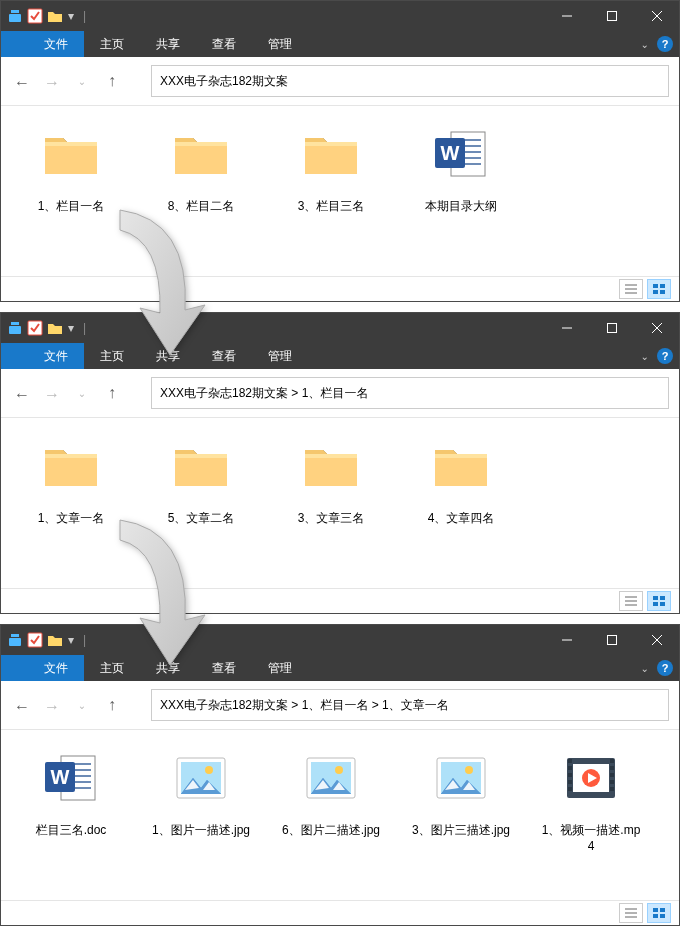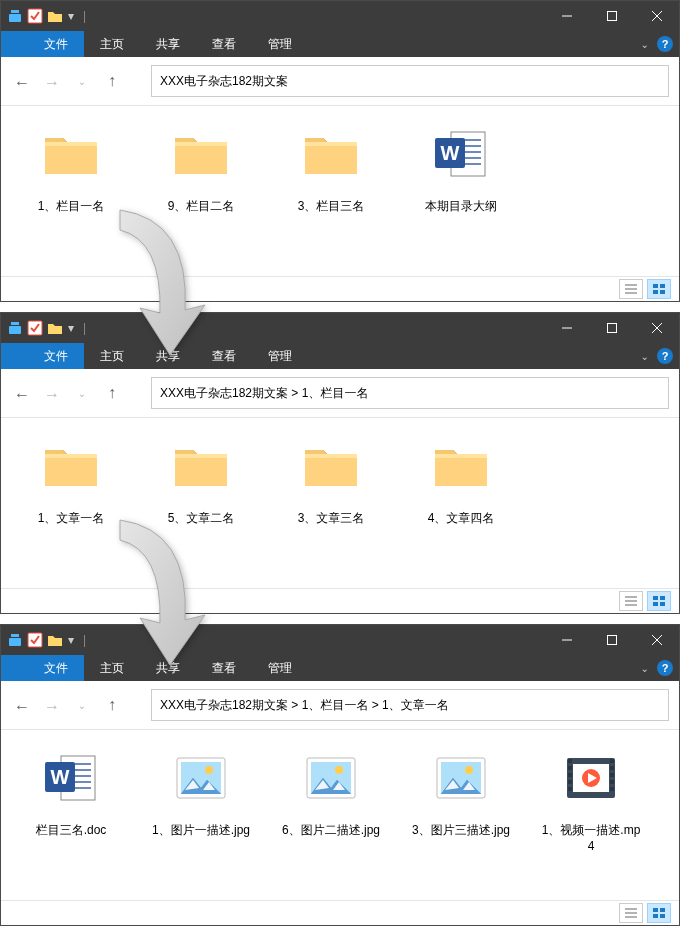--- a/index.html
+++ b/index.html
@@ -251,21 +251,21 @@
               </svg>
       </div>
       <div class="item-label">1、栏目一名</div>
           </div>
           <div class="item">
       <div class="item-icon">
         <svg width="60" height="52" viewBox="0 0 60 52">
                 <use href="#ico-folder"></use>
               </svg>
       </div>
-      <div class="item-label">9、栏目二名</div>
+      <div class="item-label">8、栏目二名</div>
           </div>
           <div class="item">
       <div class="item-icon">
         <svg width="60" height="52" viewBox="0 0 60 52">
                 <use href="#ico-folder"></use>
               </svg>
       </div>
       <div class="item-label">3、栏目三名</div>
           </div>
           <div class="item">

